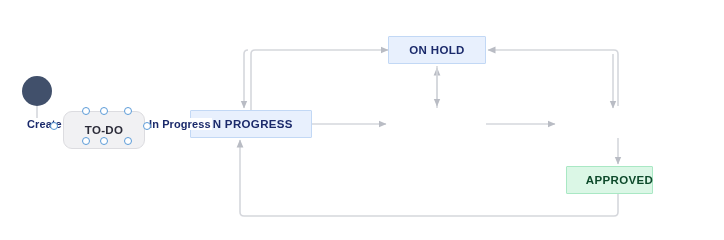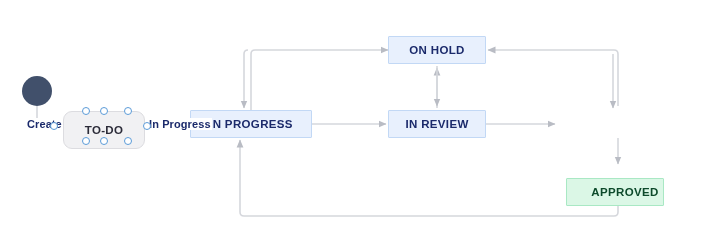--- a/index.html
+++ b/index.html
@@ -123,26 +123,23 @@
   </div>
 
   <div class="node node-status" style="left:190px; top:110px; width:122px; height:28px;">
     <span>IN PROGRESS</span>
   </div>
 
   <div class="node node-status" style="left:388px; top:36px; width:98px; height:28px;">
     <span>ON HOLD</span>
   </div>
 
-  <div class="node node-status" style="left:388px; top:110px; width:98px; height:28px;">
-    <span>IN REVIEW</span>
-  </div>
 
 
-  <div class="node node-approved" style="left:566px; top:178px; width:98px; height:28px;padding-left:20px;">
+  <div class="node node-approved" style="left:566px; top:166px; width:87px; height:28px;padding-left:20px;">
     <span>APPROVED</span>
   </div>
 
   <div class="edge-label" style="left:26px; top:118px;">Create</div>
   <div class="edge-label" style="left:148px; top:118px;">In Progress</div>
 
   <div class="handle" style="left:82px; top:107px;"></div>
   <div class="handle" style="left:100px; top:107px;"></div>
   <div class="handle" style="left:124px; top:107px;"></div>
   <div class="handle" style="left:50px; top:122px;"></div>

